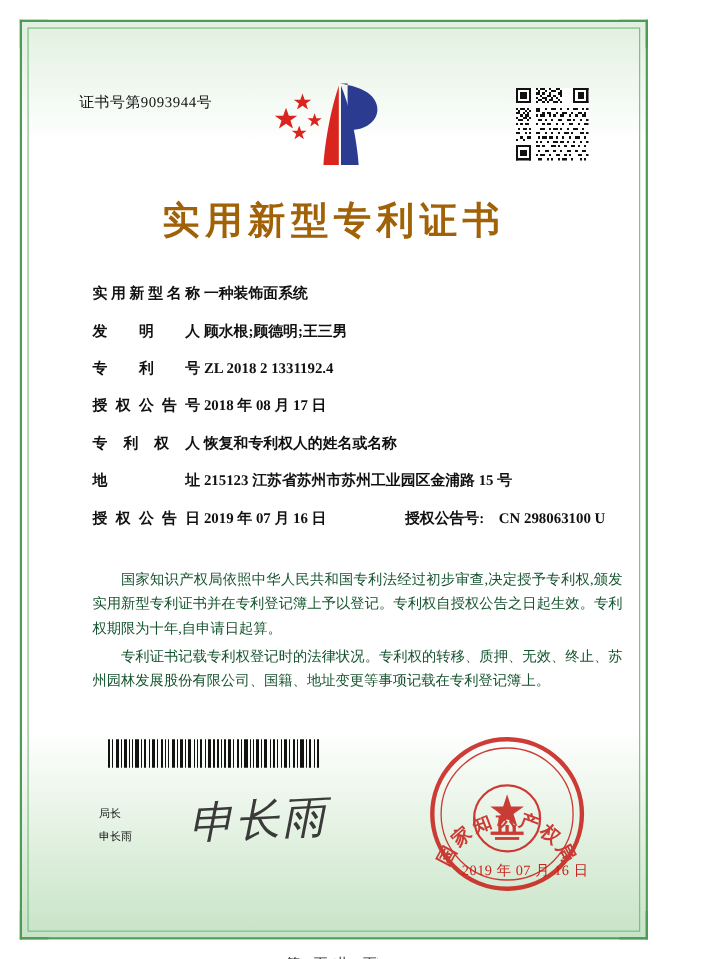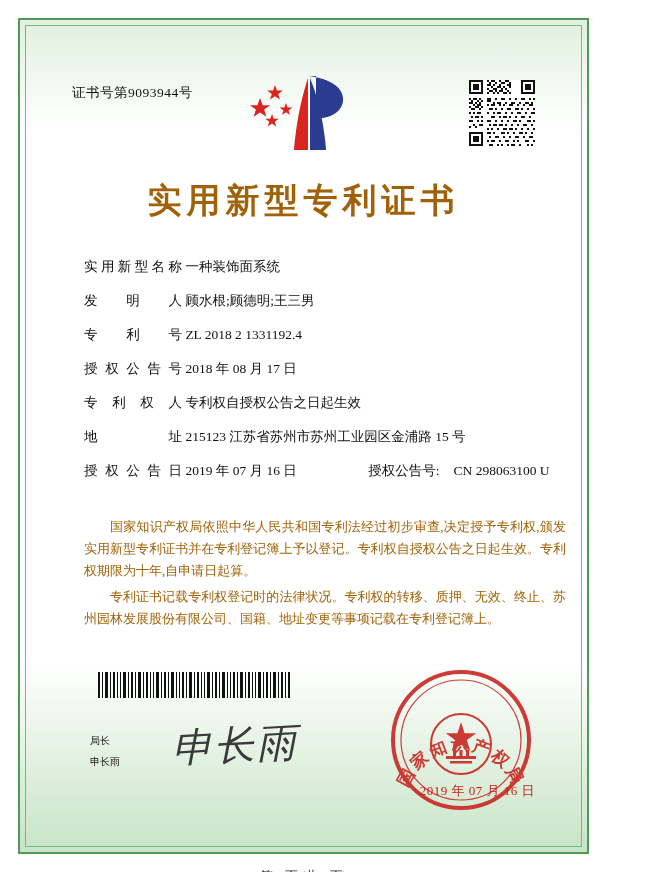--- a/index.html
+++ b/index.html
@@ -120,20 +120,21 @@
   }
 
   
   .fields {
     position: absolute;
     left: 84px;
     top: 250px;
     width: 482px;
     font-size: 13.5px;
     color: #111;
+    font-weight: bold;
   }
   .row {
     position: relative;
     height: 34px;
     line-height: 34px;
     white-space: nowrap;
   }
   .lbl {
     display: inline-block;
     width: 98px;
@@ -153,21 +154,21 @@
   }
 
   
   .paras {
     position: absolute;
     left: 84px;
     top: 516px;
     width: 482px;
     font-size: 13px;
     line-height: 22px;
-    color: #a16207;
+    color: #14532d;
     text-align: justify;
   }
   .paras p {
     margin: 0 0 4px 0;
     text-indent: 26px;
   }
 
   
   .barcode {
     position: absolute;
@@ -458,21 +459,21 @@
       <div class="row">
         <span class="lbl">专利号</span>
         <span class="val">ZL 2018 2 1331192.4</span>
       </div>
       <div class="row">
         <span class="lbl">授权公告号</span>
         <span class="val">2018 年 08 月 17 日</span>
       </div>
       <div class="row">
         <span class="lbl">专利权人</span>
-        <span class="val">专利权自授权公告之日起生效</span>
+        <span class="val">恢复和专利权人的姓名或名称</span>
       </div>
       <div class="row">
         <span class="lbl">地址</span>
         <span class="val">215123 江苏省苏州市苏州工业园区金浦路 15 号</span>
       </div>
       <div class="row">
         <span class="lbl">授权公告日</span>
         <span class="val">2019 年 07 月 16 日</span>
         <span class="val2-lbl">授权公告号:</span>
         <span class="val">CN 298063100 U</span>

